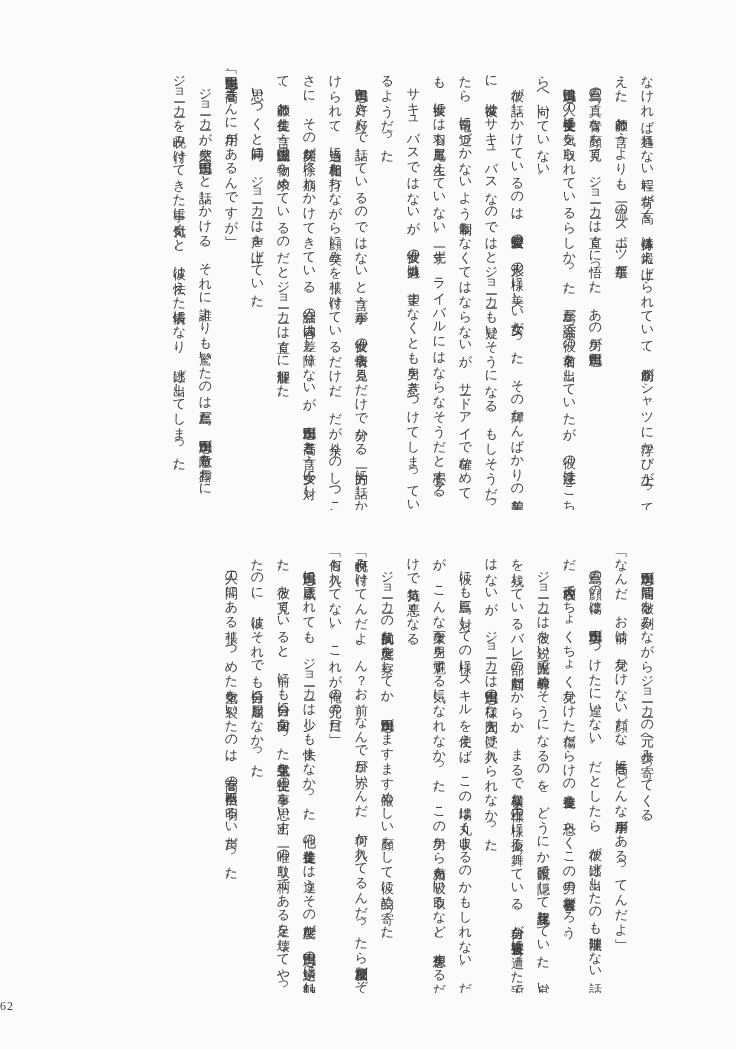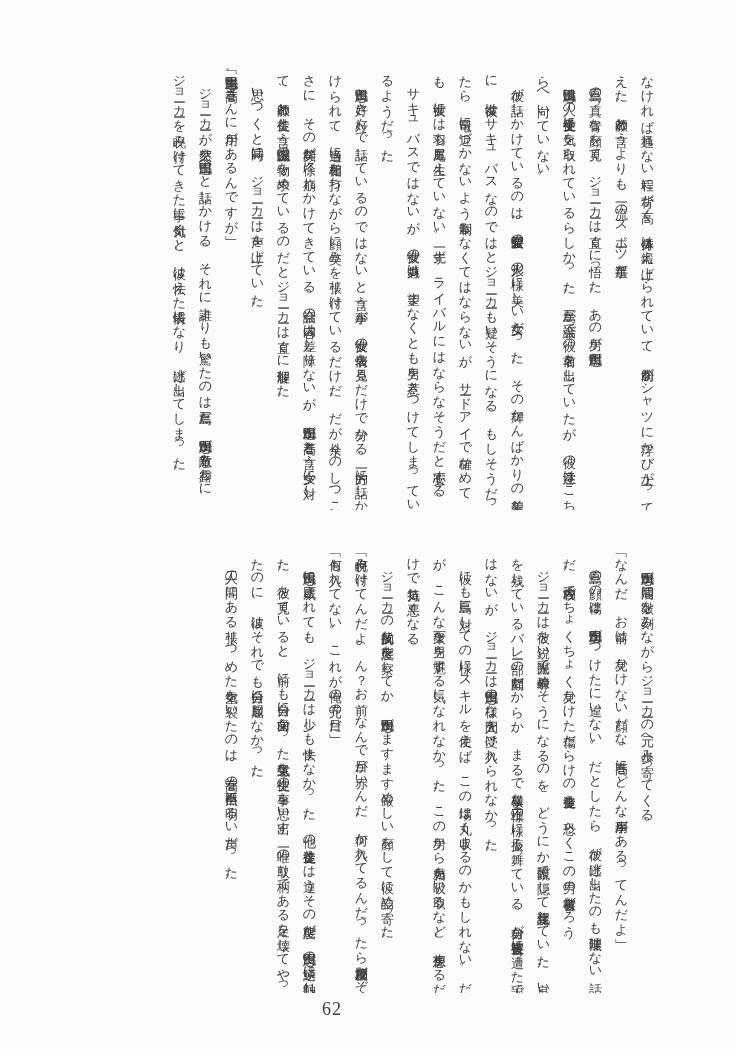--- a/index.html
+++ b/index.html
@@ -37,22 +37,22 @@
     padding: 0;
   }
   .para.indent {
     text-indent: 13px;
   }
   .page-number {
     position: absolute;
     top: 999px;
     left: 0;
     width: 664px;
-    text-align: center;
-    font-size: 18px;
+    text-align: left;
+    font-size: 12px;
     letter-spacing: 1px;
   }
 </style>
 </head>
 <body style="background: rgb(251, 251, 249); color: rgb(61, 61, 61);">
 
 <div class="scan-page">
 
   <div class="text-band band-top">
     <p class="para">なければ通れない程に背が高く、身体は鍛え上げられていて、筋肉がシャツに浮かび上がって見えた。教師と言うよりも、一流のスポーツ選手だ。</p>

